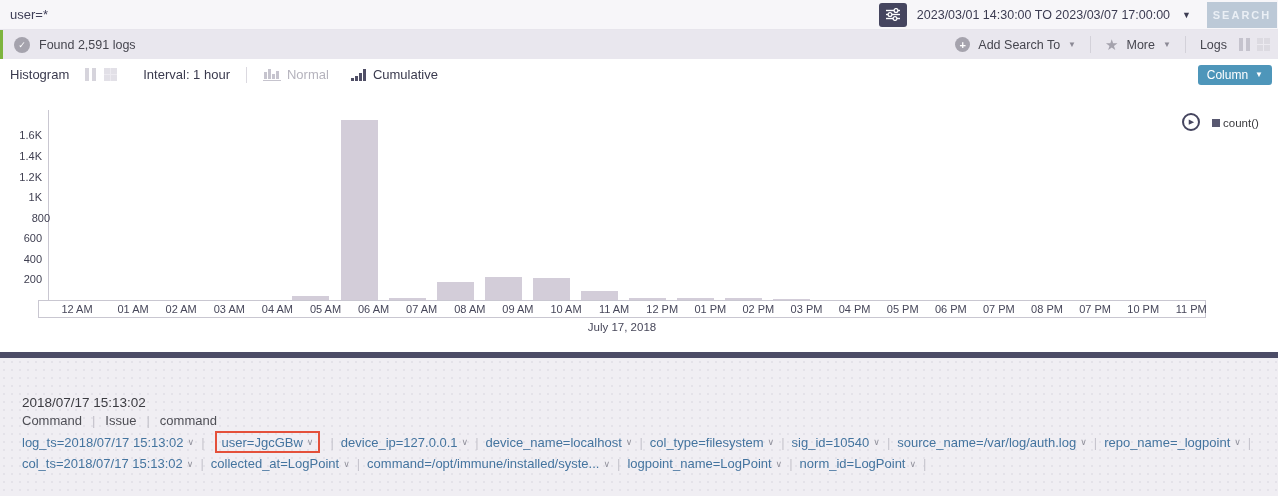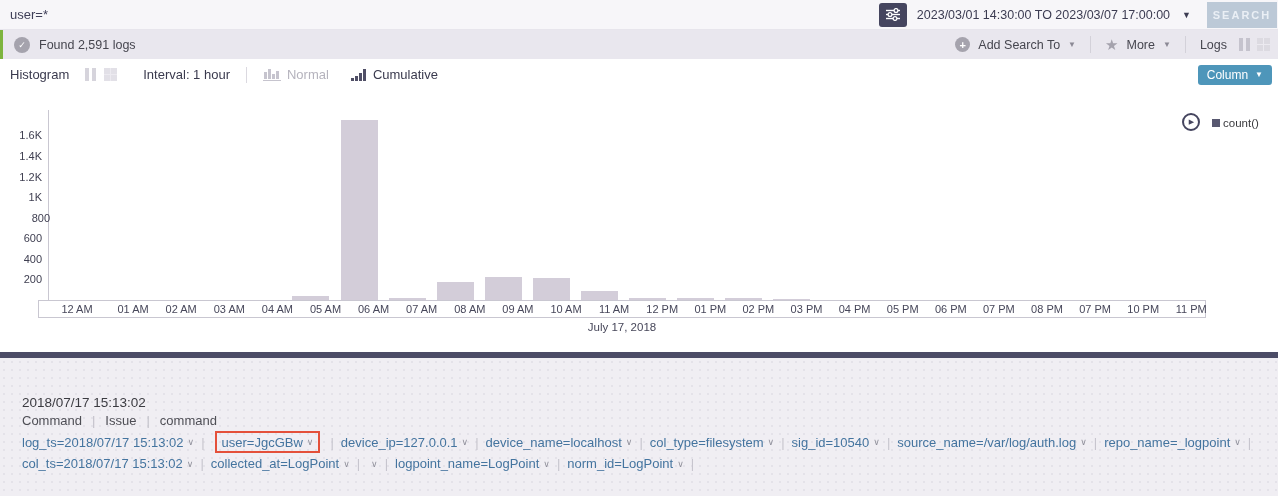--- a/index.html
+++ b/index.html
@@ -269,20 +269,21 @@
       <span class="field-chevron">∨</span>
       <span class="field-pipe">|</span>
     </div>
   <div class="fields-row r2">
       <span class="field-text">col_ts=2018/07/17 15:13:02</span>
       <span class="field-chevron">∨</span>
       <span class="field-pipe">|</span>
       <span class="field-text">collected_at=LogPoint</span>
       <span class="field-chevron">∨</span>
       <span class="field-pipe">|</span>
+      <span class="field-text">command=/opt/immune/installed/syste...</span>
       <span class="field-chevron">∨</span>
       <span class="field-pipe">|</span>
       <span class="field-text">logpoint_name=LogPoint</span>
       <span class="field-chevron">∨</span>
       <span class="field-pipe">|</span>
       <span class="field-text">norm_id=LogPoint</span>
       <span class="field-chevron">∨</span>
       <span class="field-pipe">|</span>
     </div>
 </div>

